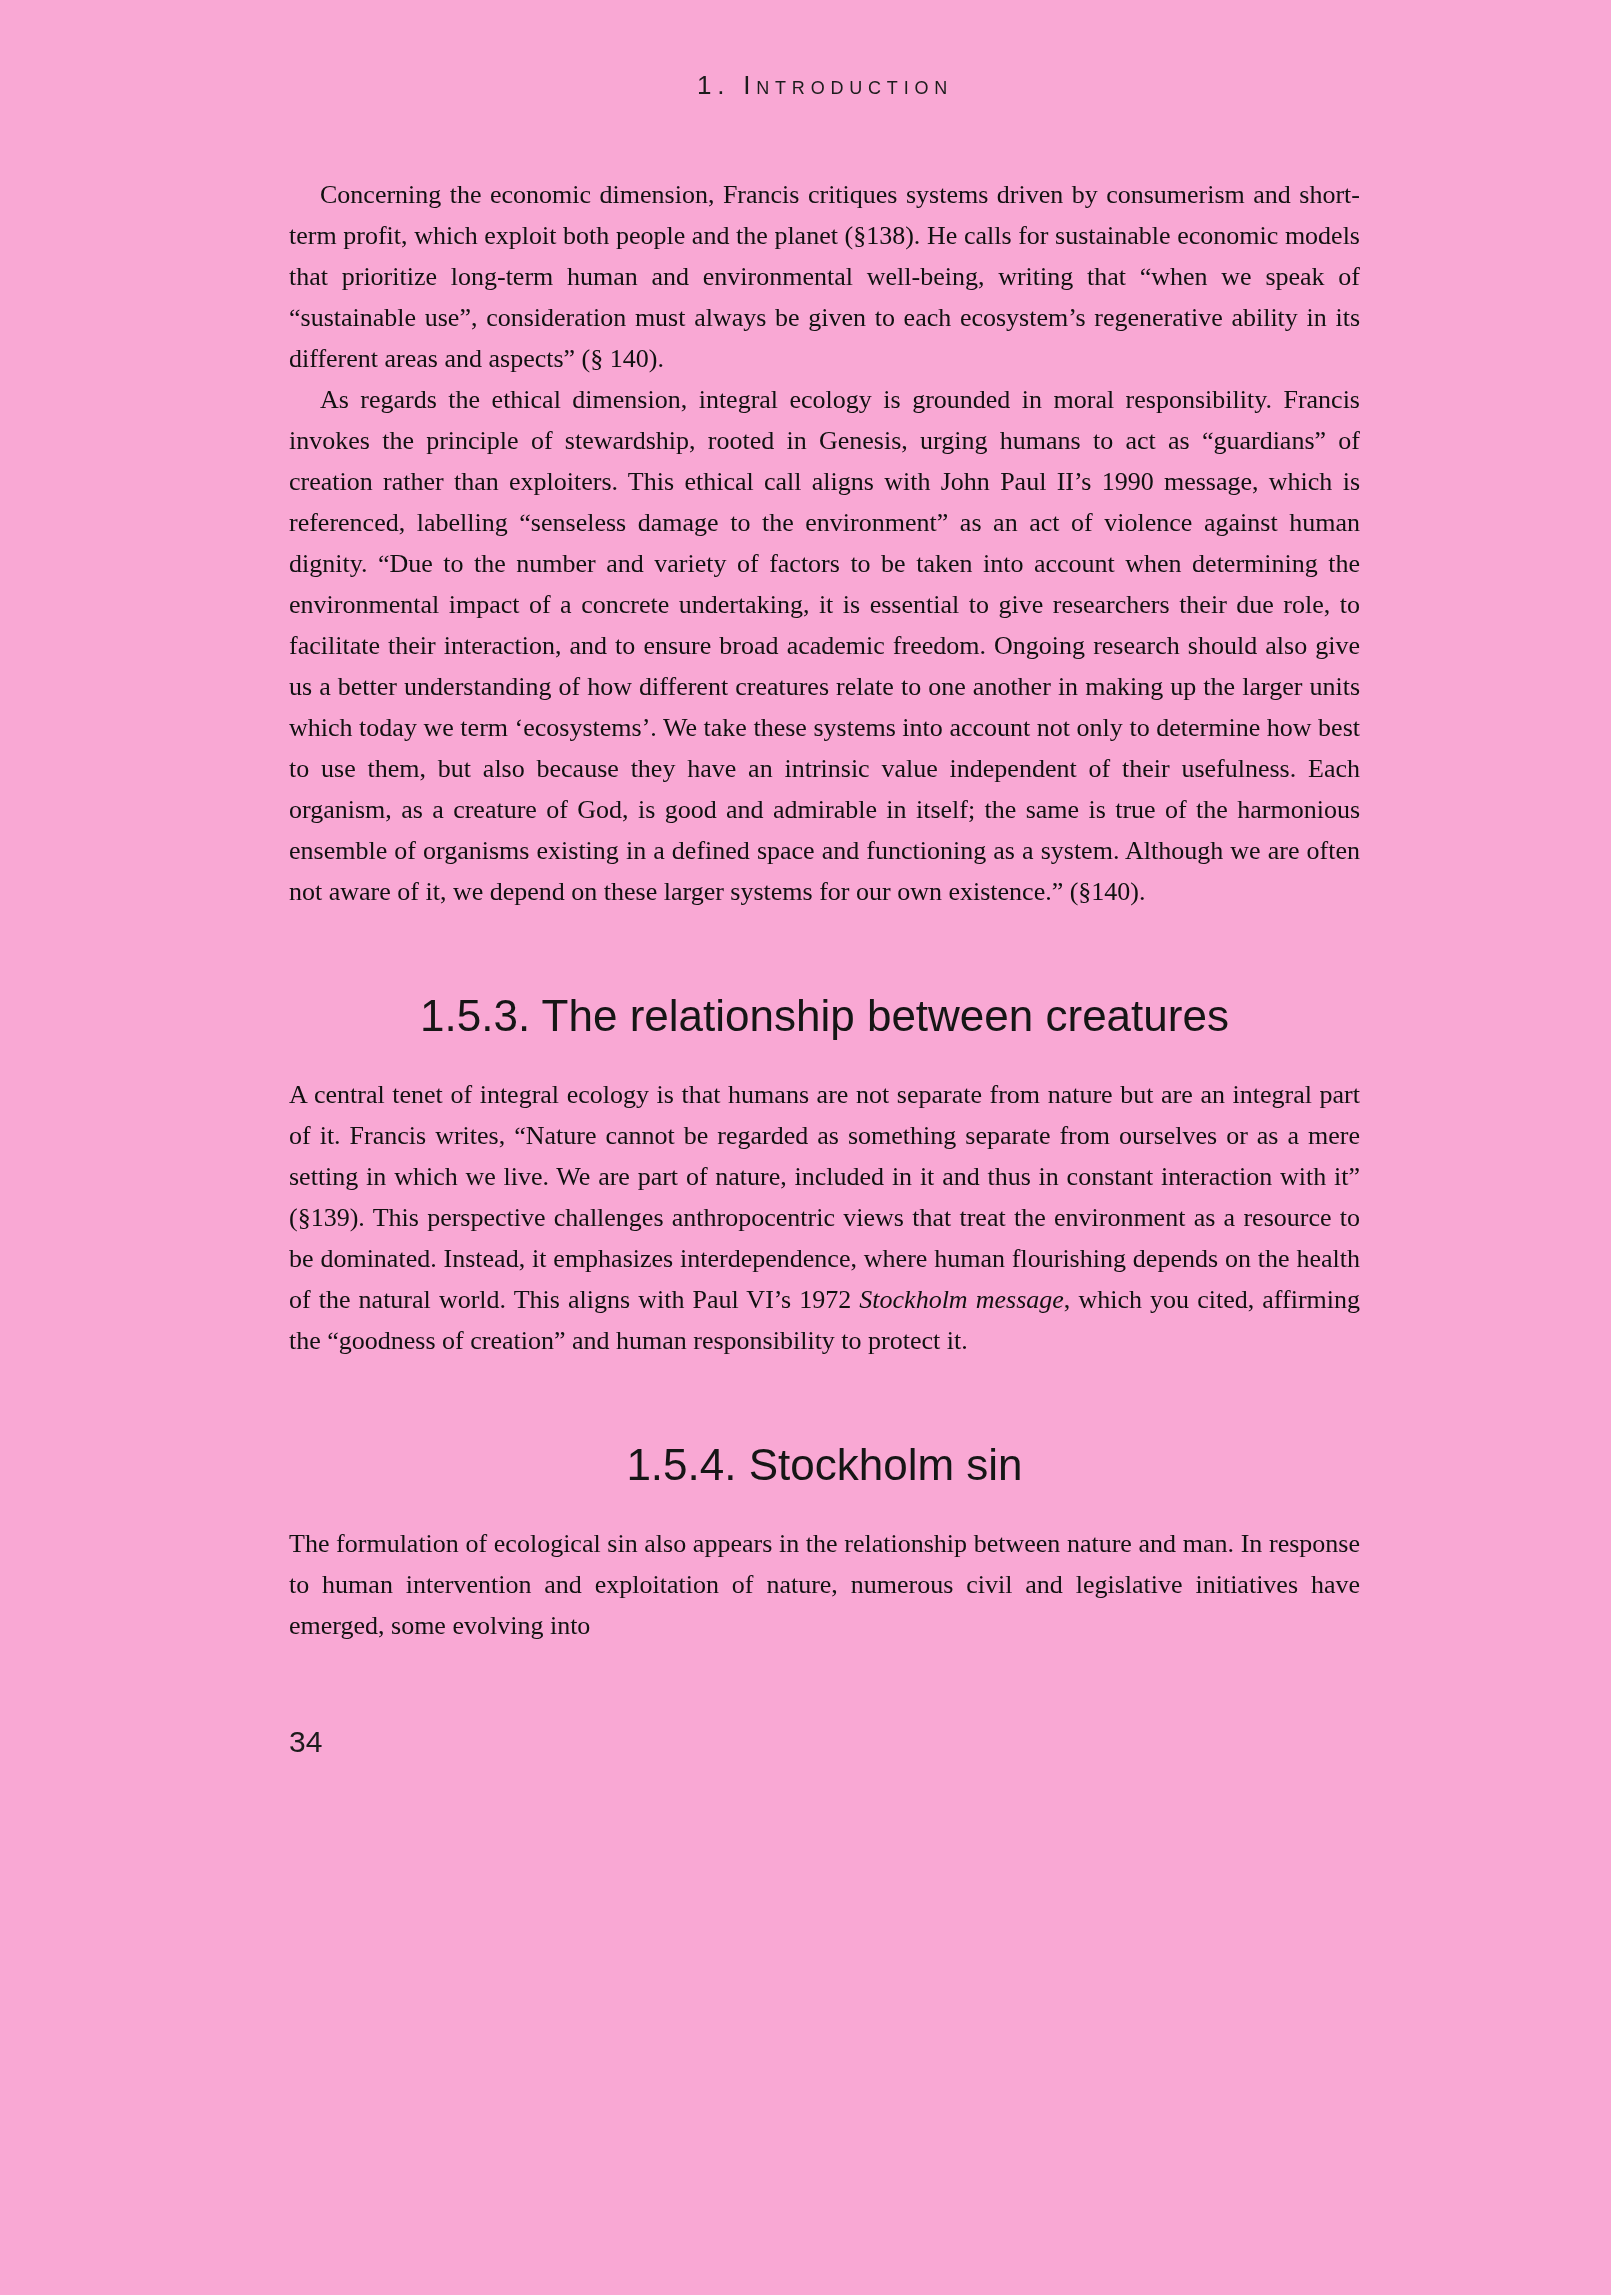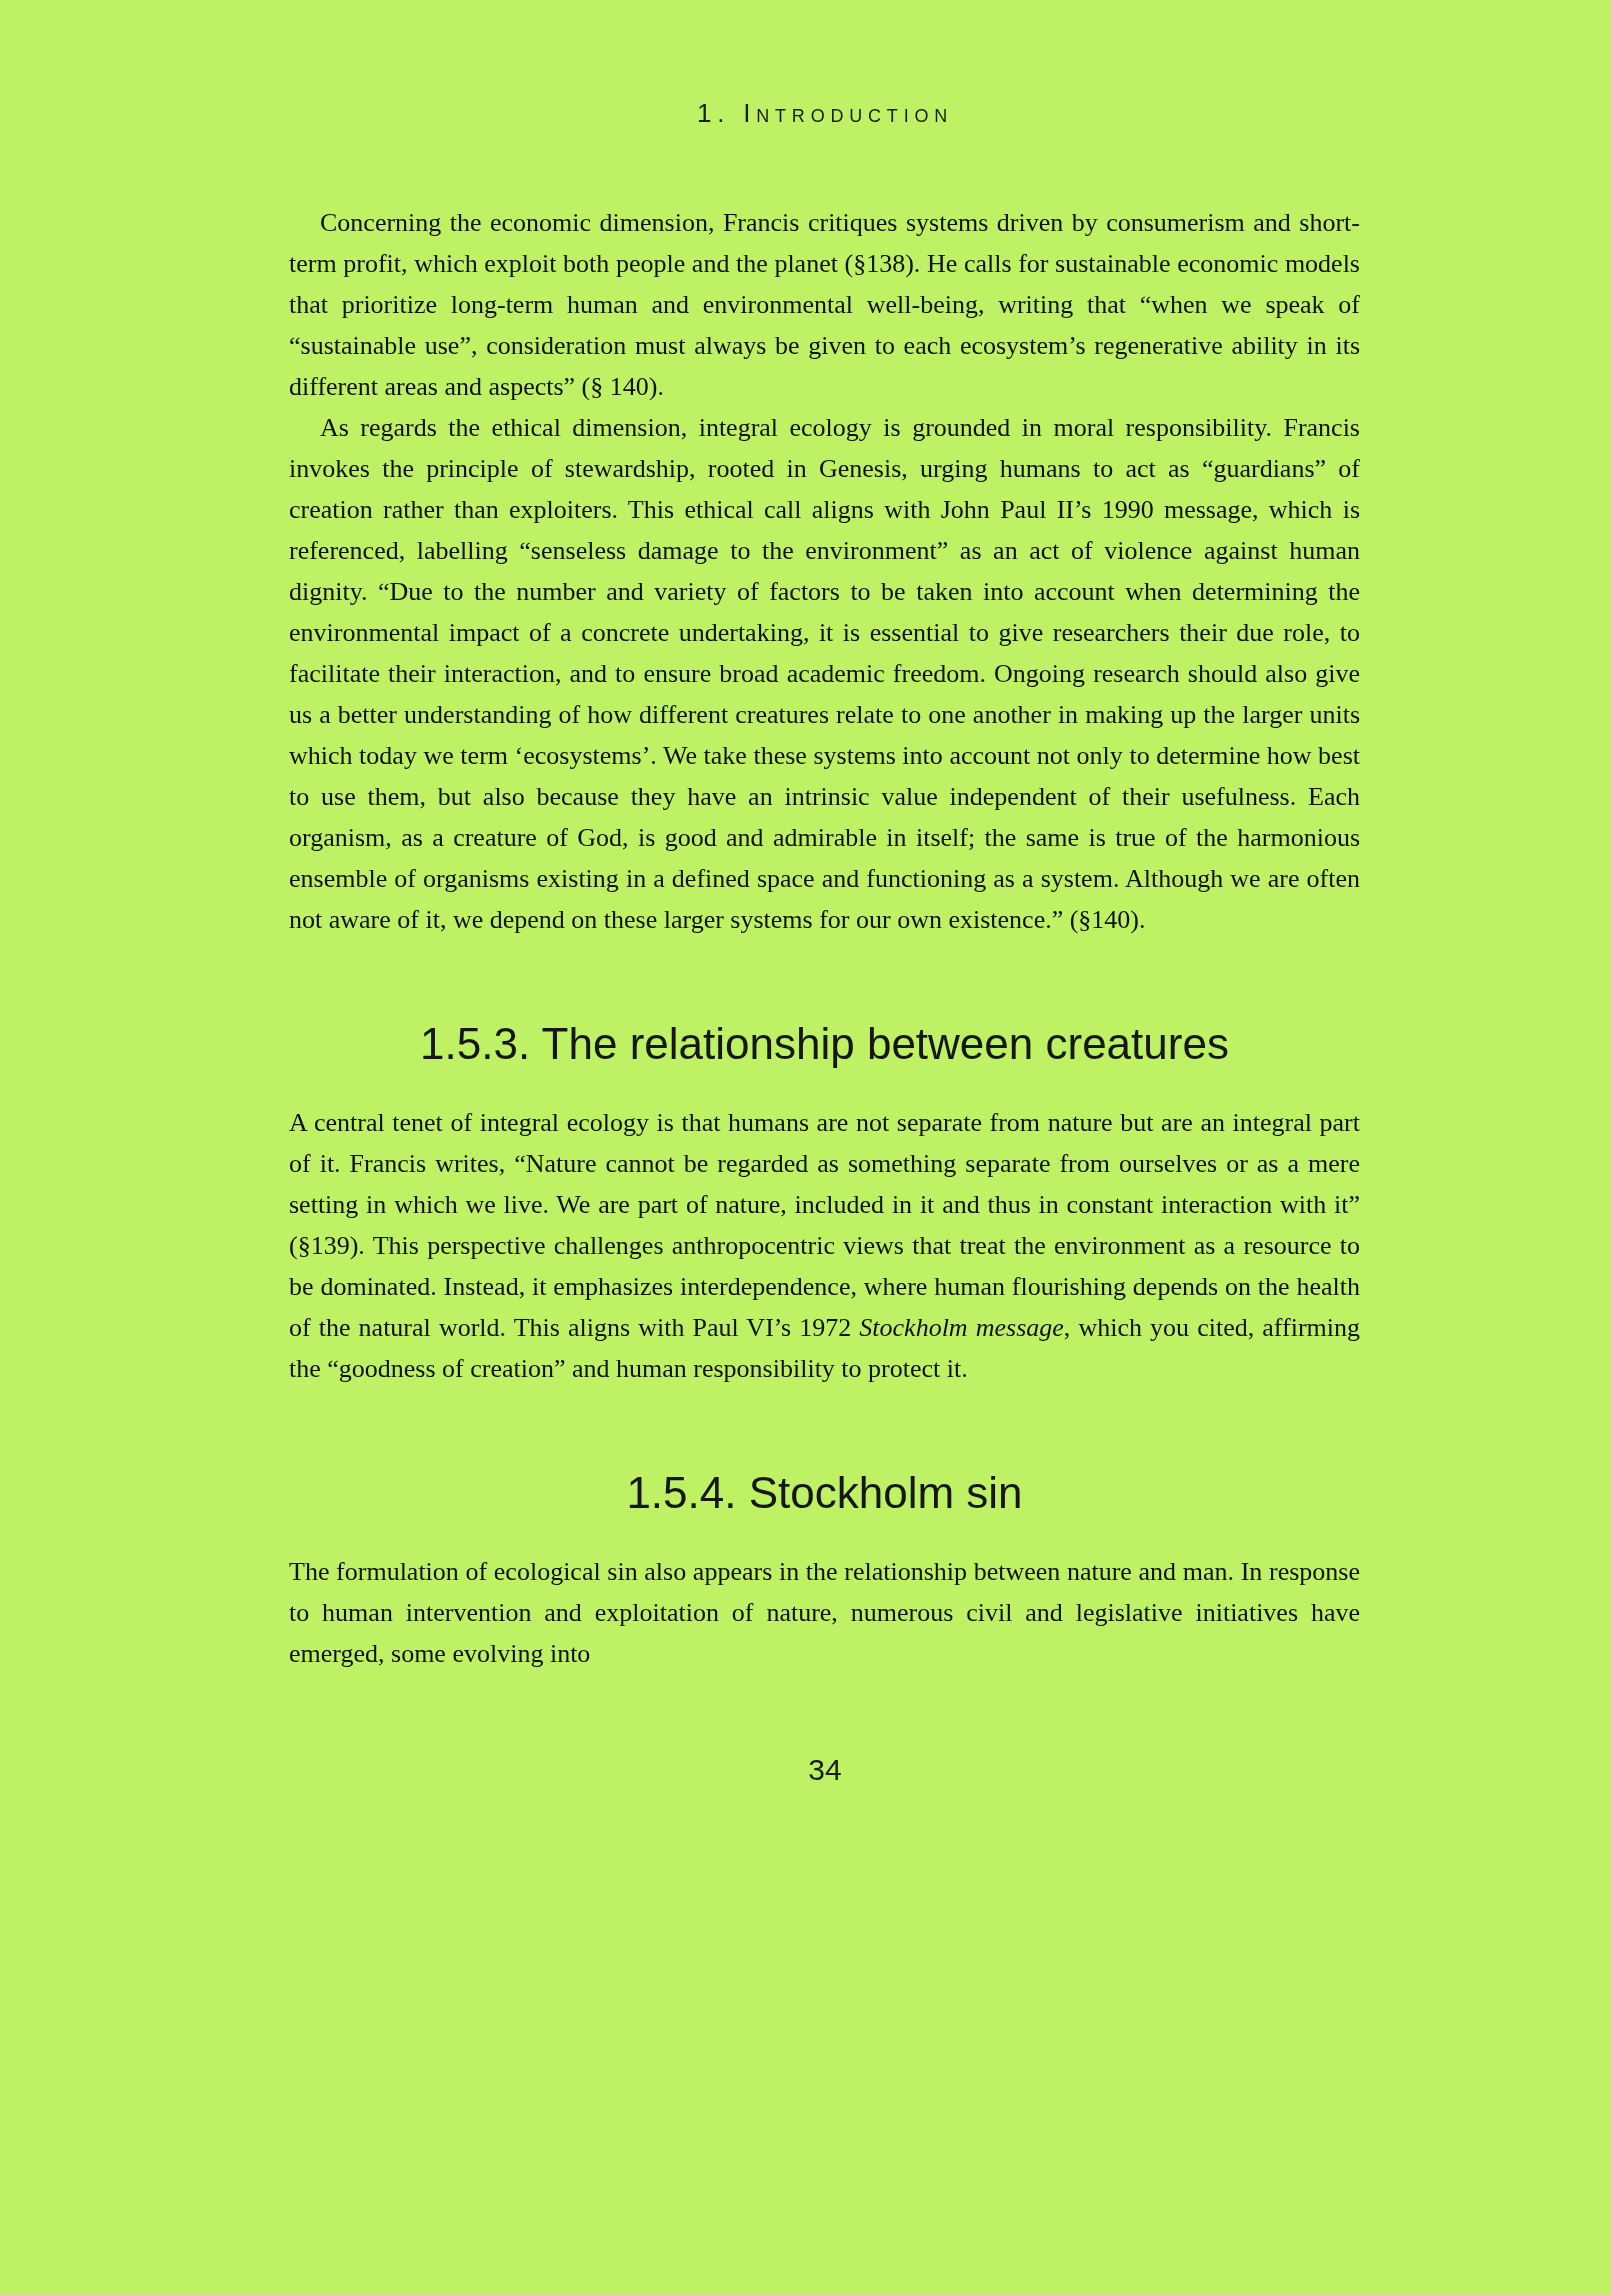--- a/index.html
+++ b/index.html
@@ -4,24 +4,24 @@
 <style>
   html, body {
     margin: 0;
     padding: 0;
     background: #ffffff;
   }
   .page {
     position: relative;
     width: 1612px;
     height: 2295px;
-    background: #bef264;
+    background: #f9a8d4;
     color: #141414;
     box-sizing: border-box;
-    padding: 98px 251px 0 289px;
+    padding: 70px 251px 0 289px;
     overflow: hidden;
   }
   .running-header {
     font-family: "Liberation Sans", sans-serif;
     font-variant: small-caps;
     letter-spacing: 5.8px;
     font-size: 26px;
     line-height: 30px;
     font-weight: 400;
     color: #1c1c1c;
@@ -52,21 +52,20 @@
     font-weight: 400;
     color: #161616;
     text-align: center;
     margin: 83px 0 38px 0;
   }
   .page-number {
     font-family: "Liberation Sans", "DejaVu Sans", sans-serif;
     font-size: 30px;
     line-height: 33px;
     color: #1c1c1c;
-    text-align: center;
     margin-top: 79px;
   }
 </style>
 </head>
 <body>
 
 <div class="page">
   <header class="running-header">1. Introduction</header>
 
   <main class="body-col">

